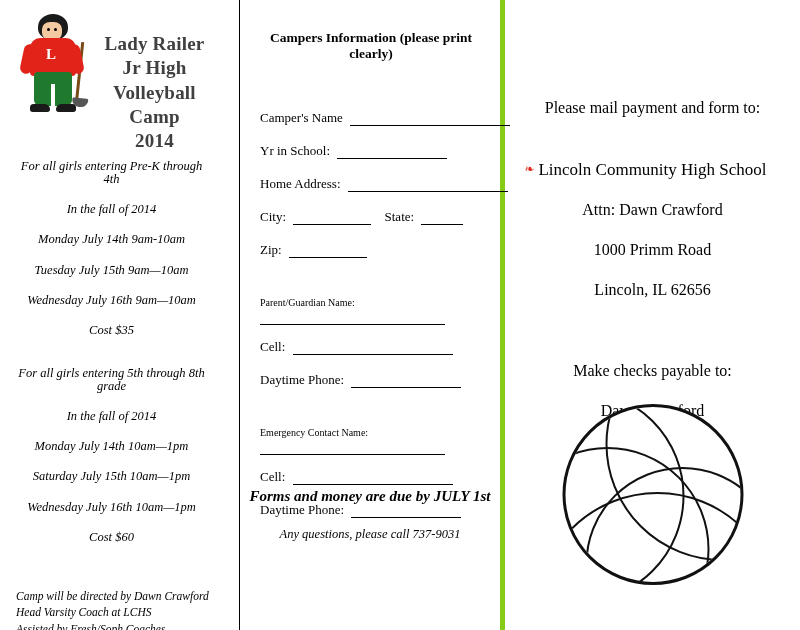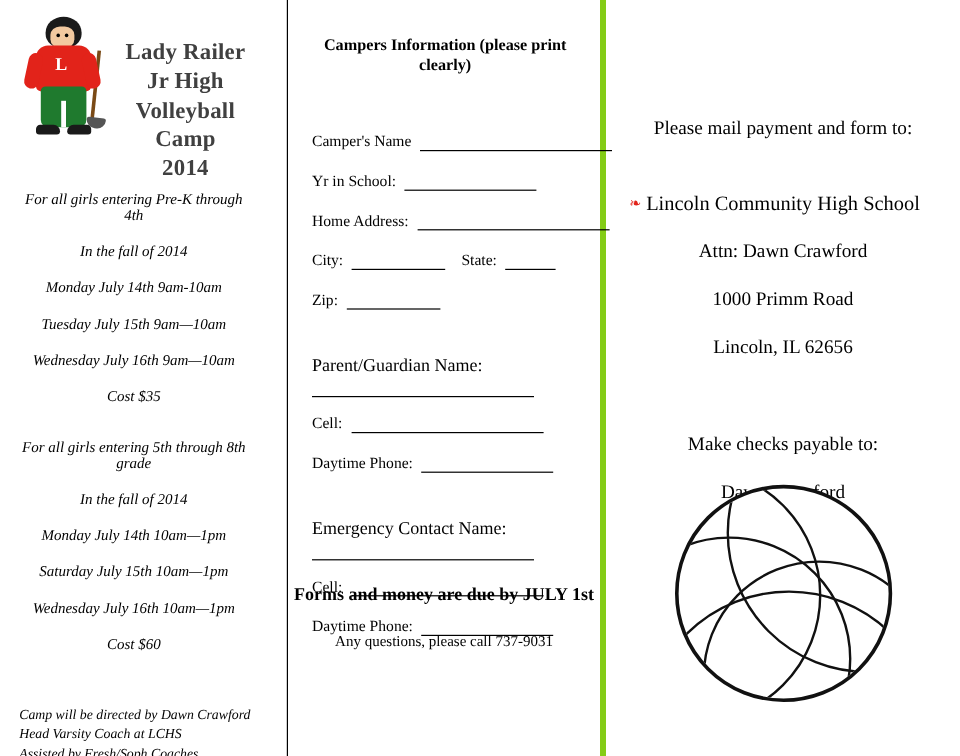--- a/index.html
+++ b/index.html
@@ -180,30 +180,31 @@
   .rule-state{ width: 42px; }
   .rule-zip  { width: 78px; }
   .rule-block {
     display: block;
     border-bottom: 1px solid #000;
     width: 185px;
     height: 14px;
     margin-top: 2px;
   }
   .block-label {
-    font-size: 15px;
+    font-size: 10px;
     margin-bottom: 0px;
     font-family: Liberation Serif, serif;
   }
   .gap-lg { height: 22px; }
   .gap-md { height: 14px; }
   .mid-foot {
     position: absolute;
     left: 0; right: 0; bottom: 88px;
     text-align: center;
+    font-style: italic;
   }
   .mid-foot .due {
     font-weight: bold;
     font-size: 15px;
     margin-bottom: 22px;
   }
   .mid-foot .q {
     font-size: 12.5px;
   }
 

